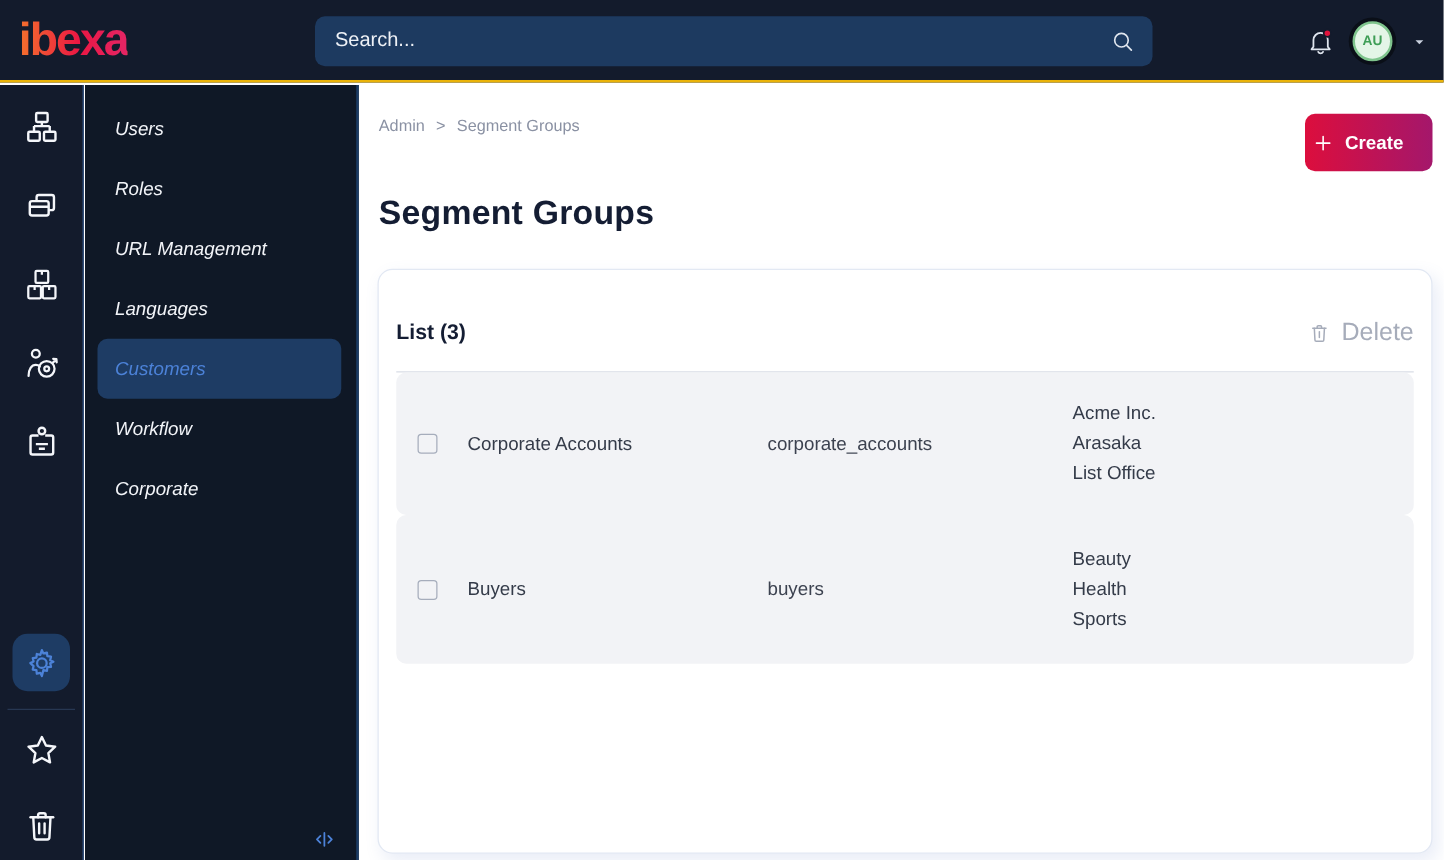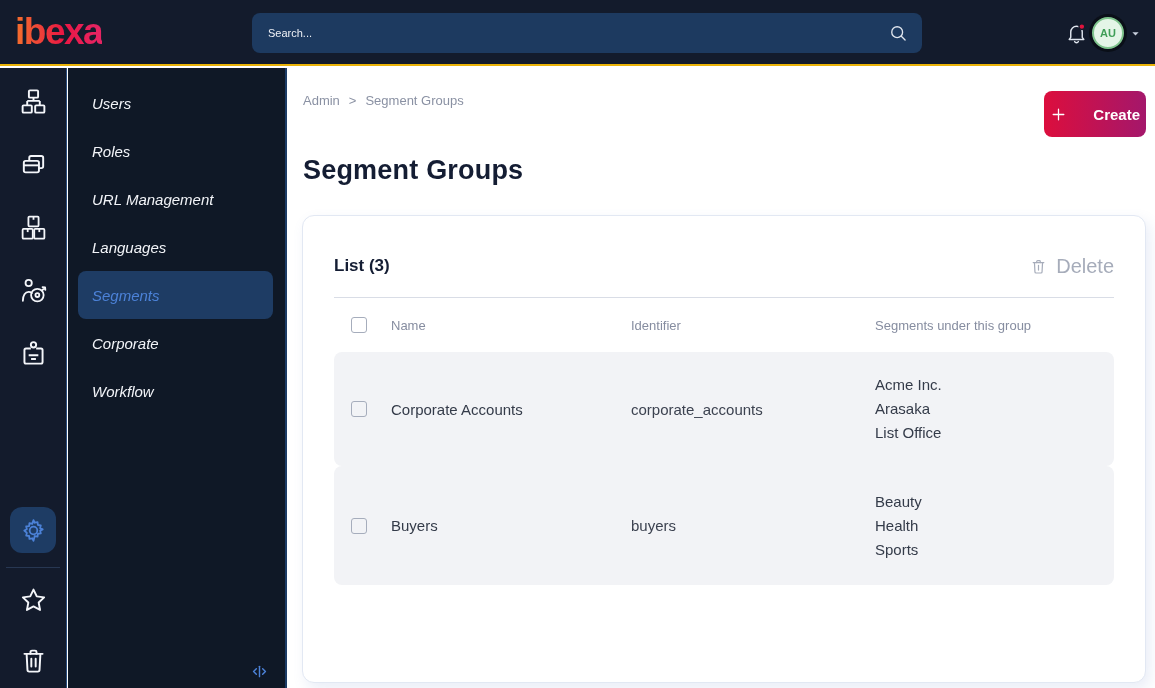--- a/index.html
+++ b/index.html
@@ -12,25 +12,25 @@
   
   .topbar { position:absolute; top:0; left:0; width:100%; height:66px;
     background:#131b2c; border-bottom:2px solid #eab308; z-index:5; }
   .logo { position:absolute; left:15px; top:11px; font-size:37px; font-weight:800;
     letter-spacing:-1.5px;
     background:linear-gradient(90deg,#f4692e 5%,#ea1743 55%,#e52462 95%);
     -webkit-background-clip:text; background-clip:text; color:transparent; cursor:pointer; }
   .search-wrap { position:absolute; left:252px; top:13px; width:670px; height:40px;
     background:#1d3a60; border-radius:8px; display:flex; align-items:center; }
   .search-input { flex:1; background:transparent; border:none; outline:none; color:#f9a8d4;
-    font-size:11px; padding:0 16px; font-family:inherit; }
+    font-size:16px; padding:0 16px; font-family:inherit; }
   .search-input::placeholder { color:#eef1f6; opacity:1; }
   .search-icbtn { color:#dfe5ee; margin-right:14px; display:flex; cursor:pointer; }
   .top-right { position:absolute; right:12px; top:0; height:66px;
-    display:flex; align-items:center; gap:4px; }
+    display:flex; align-items:center; gap:14px; }
   .bell { color:#dfe5ee; display:flex; cursor:pointer; }
   .avatar { width:32px; height:32px; border-radius:50%; background:#e4f5e7;
     border:2px solid #7fc48d; box-shadow:0 0 0 3px #0a0f18;
     display:flex; align-items:center; justify-content:center;
     color:#3f9e57; font-size:11px; font-weight:700; cursor:pointer; }
   .caret { color:#c9d1de; display:flex; cursor:pointer; }
 
   
   .rail { position:absolute; left:0; top:68px; bottom:0; width:67px; background:#131b2c;
     border-right:1px solid #2a4e80; display:flex; flex-direction:column; align-items:center; }
@@ -54,27 +54,27 @@
   .menu-item.active { background:#1e3c64; color:#4c82d8; }
   .collapse { position:absolute; right:16px; bottom:7px; color:#4c82d8; cursor:pointer; display:flex; }
 
   
   .main { position:absolute; left:289px; top:68px; right:0; bottom:0; background:#fff; }
   .breadcrumb { position:absolute; top:25px; left:14px; font-size:13px; color:#8a91a3;
     display:flex; gap:9px; align-items:flex-start; }
   .bc-link { cursor:pointer; }
   .create-btn { position:absolute; top:23px; right:9px; width:102px; height:46px; border:none;
     border-radius:8px; background:linear-gradient(90deg,#dc0e3d,#a4176b); color:#fff;
-    font-size:15px; font-weight:600; display:flex; align-items:center; justify-content:space-between;
+    font-size:15px; font-weight:600; display:flex; align-items:center; justify-content:flex-start;
     gap:9px; cursor:pointer; font-family:inherit; }
   .page-title { position:absolute; top:87px; left:14px; margin:0; font-size:27px;
     font-weight:800; color:#141d33; letter-spacing:.2px; }
 
   .card { position:absolute; left:13px; right:9px; top:147px; height:468px; background:#fff;
-    border:1px solid #e2e8f3; border-radius:12px; padding:0 31px;
+    border:1px solid #e2e8f3; border-radius:12px; padding:0 14px;
     box-shadow:4px 6px 14px rgba(96,125,199,.14); }
   .card-head { display:flex; justify-content:space-between; align-items:center;
     margin-top:38px; height:24px; }
   .list-title { font-size:17px; font-weight:700; color:#141d33; }
   .delete-btn { display:flex; align-items:center; gap:9px; color:#a6acba; font-size:20px; cursor:default; }
   .card-divider { height:1px; background:#d9dde6; margin-top:19px; }
 
   .grid { display:grid; grid-template-columns:57px 240px 244px 1fr; align-items:center; }
   .thead { height:54px; color:#868da0; font-size:13px; }
   .cb { width:16px; height:16px; border:1px solid #a6adbc; border-radius:3px;
@@ -203,23 +203,23 @@
     </span>
   </div>
 </nav>
 
 <nav class="sidebar">
   <div class="menu">
     <div class="menu-item">Users</div>
     <div class="menu-item">Roles</div>
     <div class="menu-item">URL Management</div>
     <div class="menu-item">Languages</div>
-    <div class="menu-item active">Segments</div>
+    <div class="menu-item active">Customers</div>
+    <div class="menu-item">Workflow</div>
     <div class="menu-item">Corporate</div>
-    <div class="menu-item">Workflow</div>
   </div>
   <span class="collapse">
     <svg viewBox="0 0 24 24" width="19" height="19">
         <g fill="none" stroke="currentColor" stroke-width="1.8" stroke-linecap="round" stroke-linejoin="round">
           <path d="M8 8.5L4.5 12 8 15.5"></path>
           <path d="M16 8.5L19.5 12 16 15.5"></path>
           <path d="M12 5.5v13"></path>
         </g>
       </svg>
   </span>
@@ -255,26 +255,20 @@
                 <path d="M6.3 6.5l.7 13.2c0 .8.7 1.5 1.5 1.5h7c.8 0 1.5-.7 1.5-1.5l.7-13.2"></path>
                 <path d="M12 10.5v6.5"></path>
               </g>
             </svg>
         </span>
         <span>Delete</span>
       </span>
     </div>
     <div class="card-divider"></div>
 
-    <div class="grid thead">
-      <span class="cb"></span>
-      <span>Name</span>
-      <span>Identifier</span>
-      <span>Segments under this group</span>
-    </div>
 
     <div class="grid row row-1 shaded">
       <span class="cb"></span>
       <span class="name-link">Corporate Accounts</span>
       <span class="ident">corporate_accounts</span>
       <span class="segments">
         <div>Acme Inc.</div>
         <div>Arasaka</div>
         <div>List Office</div>
       </span>

